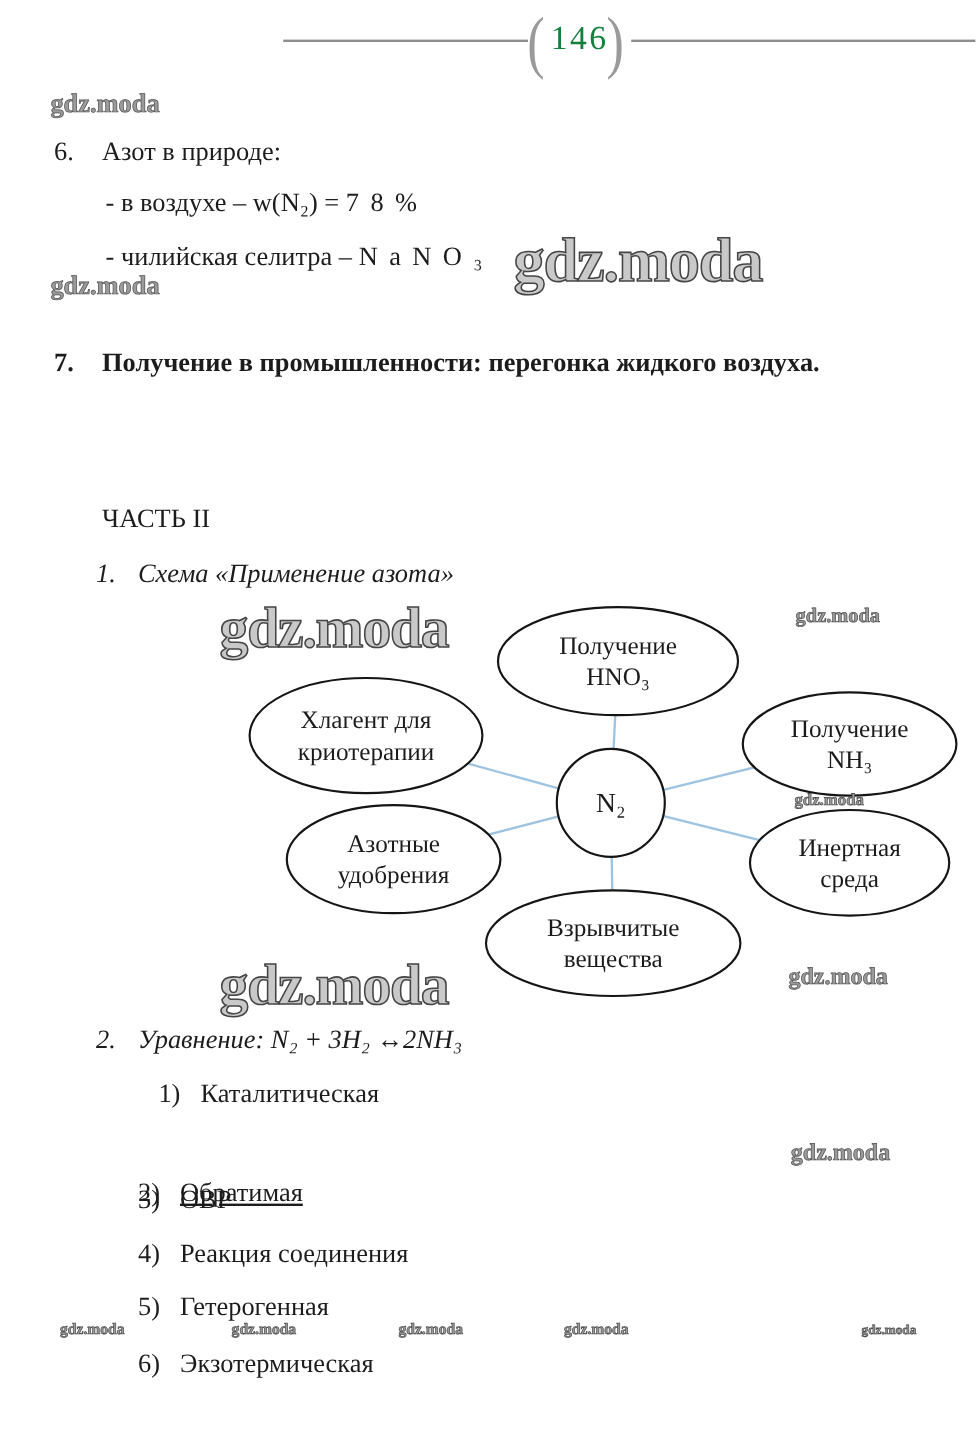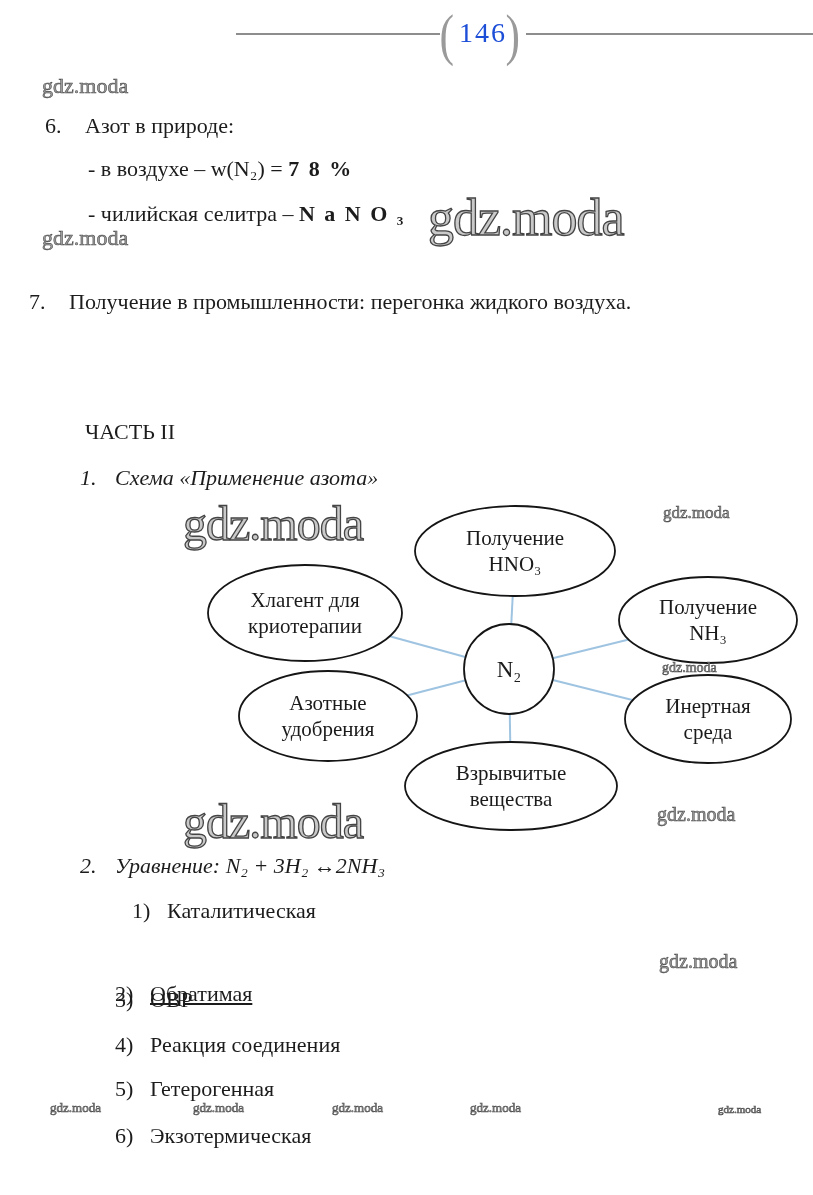--- a/index.html
+++ b/index.html
@@ -4,29 +4,29 @@
 <style>
   * { margin:0; padding:0; box-sizing:border-box; }
   html,body { background:#fff; }
   body {
     width:813px; height:1195px; position:relative; overflow:hidden;
     font-family:"Liberation Serif","DejaVu Serif",serif;
     color:#1c1c1c;
   }
   .abs { position:absolute; white-space:nowrap; }
   .line { font-size:22px; line-height:28px; }
-  .b { font-weight:bold;text-align:center; }
+  .b { font-weight:normal;text-align:center; }
   .hline { position:absolute; height:2px; background:#8d8d8d; }
   .paren {
     position:absolute; font-size:58px; line-height:58px; font-weight:400;
     color:#9a9a9a; transform:scaleX(.75);
   }
-  .pagenum { position:absolute; font-size:28px; color:#1d4ed8; letter-spacing:2px; }
+  .pagenum { position:absolute; font-size:28px; color:#15803d; letter-spacing:2px; }
   .wm {
-    position:absolute; font-weight:normal; white-space:nowrap;
+    position:absolute; font-weight:bold; white-space:nowrap;
     color:#9b9b9b; -webkit-text-stroke:0.6px #4f4f4f;
     font-family:"Liberation Serif","DejaVu Serif",serif;
   }
   .wm-big {
     font-size:52px; line-height:52px; letter-spacing:-1px;
     color:#c9c9c9; -webkit-text-stroke:1.3px #454545;
   }
   .wm-big2 { font-size:48px; line-height:48px; }
   .wm-md { font-size:22px; line-height:24px; }
   .wm-sm { font-size:17px; line-height:18px; }
@@ -58,21 +58,21 @@
 <div class="abs line" style="left:45px; top:112px;">
   <span class="num" style="width:40px;">6.</span><span>Азот в природе:</span>
 </div>
 <div class="abs line" style="left:88px; top:155px;">
   <span>- в воздухе – w(N₂) = </span><span class="b" style="letter-spacing:2px;">7 8 %</span>
 </div>
 <div class="abs line" style="left:88px; top:200px;">
   <span>- чилийская селитра – </span><span class="b" style="letter-spacing:2px;">N a N O ₃</span>
 </div>
 
-<div class="abs line" style="left:29px; top:288px;">
+<div class="abs line" style="left:45px; top:288px;font-weight:bold;">
   <span class="num" style="width:40px;">7.</span><span>Получение в промышленности: перегонка жидкого воздуха.</span>
 </div>
 
 <div class="abs line" style="left:85px; top:418px;">ЧАСТЬ II</div>
 <div class="abs line" style="left:80px; top:464px;font-style:italic;">
   <span class="num" style="width:35px;">1.</span><span>Схема «Применение азота»</span>
 </div>
 
 <svg class="diagram" width="813" height="350" viewBox="0 0 813 350">
   <g>

